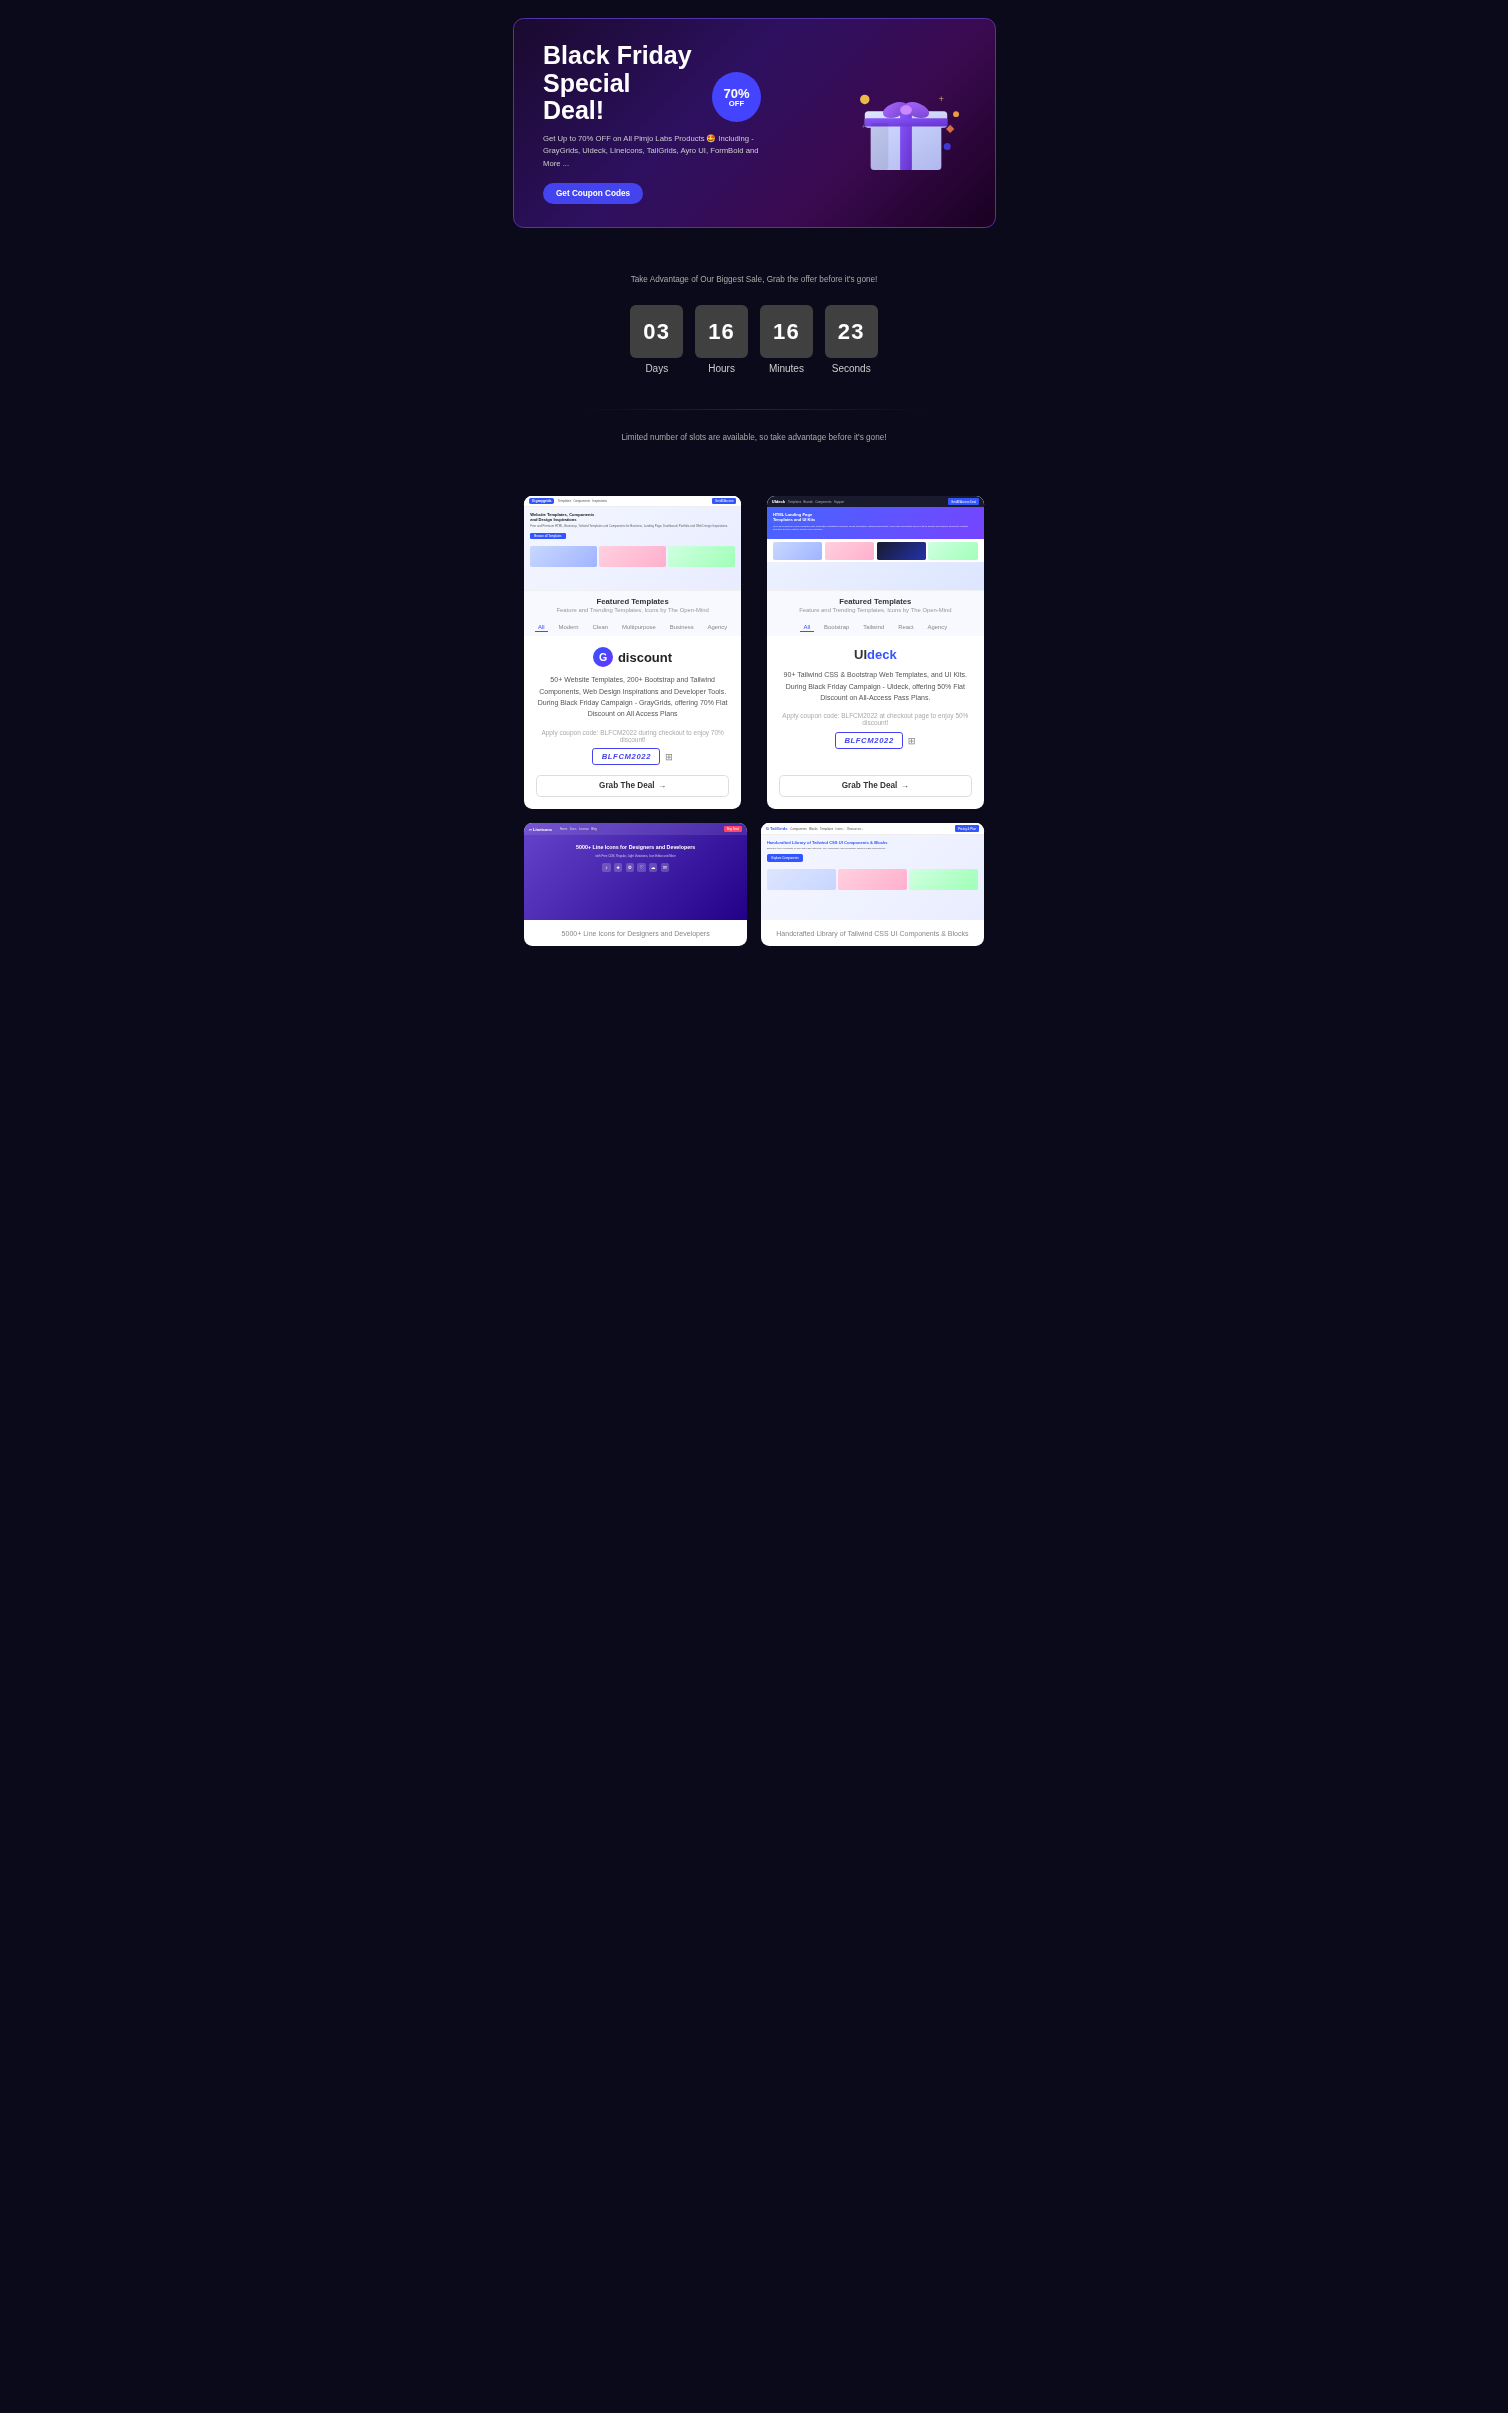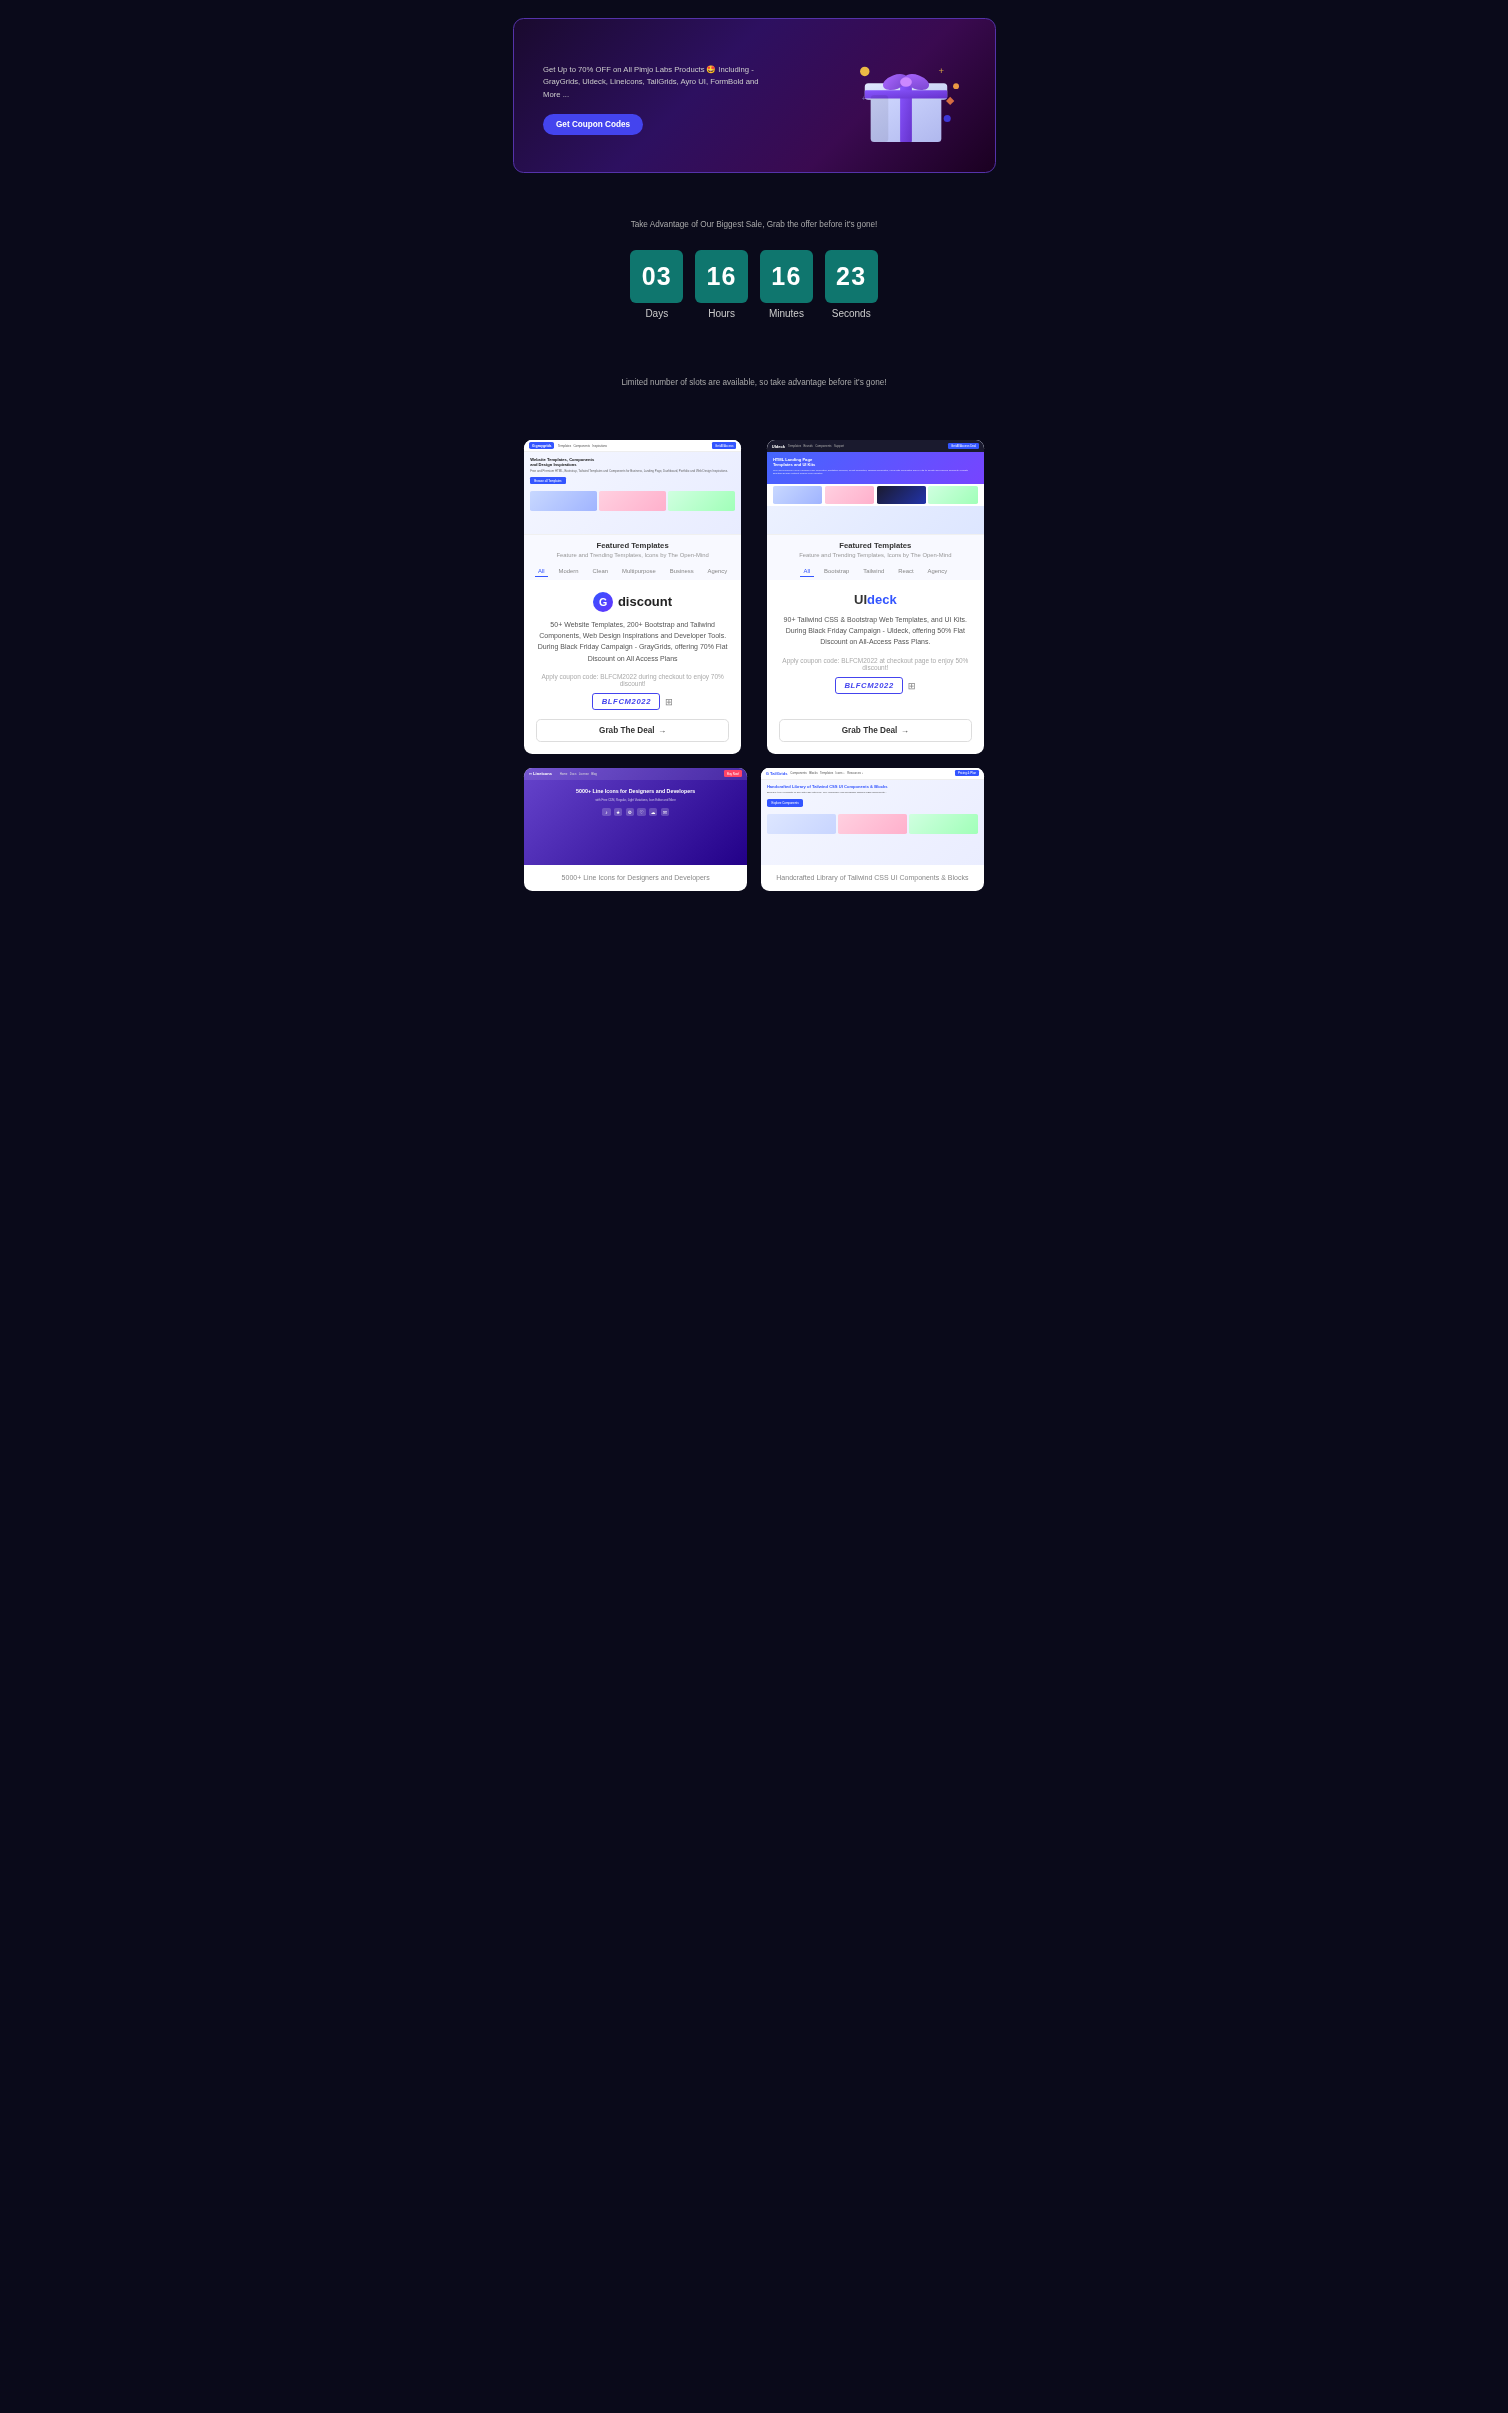--- a/index.html
+++ b/index.html
@@ -99,23 +99,23 @@
       display: flex;
       justify-content: center;
       gap: 11.8px;
     }
     .timer-box {
       display: flex;
       flex-direction: column;
       align-items: center;
     }
     .timer-value {
-      background: #0f766e;
-      color: #fff;
-      font-size: 25px;
+      background: #404040;
+      color: #fff;
+      font-size: 22px;
       font-weight: 800;
       width: 53px;
       height: 53px;
       display: flex;
       align-items: center;
       justify-content: center;
       border-radius: 5.9px;
       letter-spacing: 1.2px;
     }
     .timer-label {
@@ -470,20 +470,32 @@
     .card-feat-tab.active {
       color: #3355ff;
       border-bottom: 1.2px solid #3355ff;
     }
   </style>
 </head>
 <body>
 
 <div class="hero-banner">
   <div class="hero-left">
+    <div class="hero-title-row">
+      <div>
+        <div style="font-size:25px;font-weight:900;color:#fff;line-height:1.1;">Black Friday</div>
+        <div style="font-size:25px;font-weight:900;color:#fff;line-height:1.1;display:flex;align-items:center;gap:8.2px;">
+          <span>Special Deal!</span>
+          <div class="hero-badge">
+            <span>70%</span>
+            <span class="hero-badge-off">OFF</span>
+          </div>
+        </div>
+      </div>
+    </div>
     <p class="hero-subtitle" style="margin-top:8.2px;">Get Up to 70% OFF on All Pimjo Labs Products 🤩 Including - GrayGrids, Uldeck, Lineicons, TailGrids, Ayro UI, FormBold and More ...</p>
     <button class="hero-cta">Get Coupon Codes</button>
   </div>
   <div class="hero-right">
 
     <svg class="gift-box-svg" viewBox="0 0 200 180" xmlns="http://www.w3.org/2000/svg">
 
       <rect x="40" y="90" width="120" height="80" rx="6" fill="url(#boxGrad)"></rect>
 
       <rect x="30" y="70" width="140" height="28" rx="6" fill="url(#lidGrad)"></rect>

